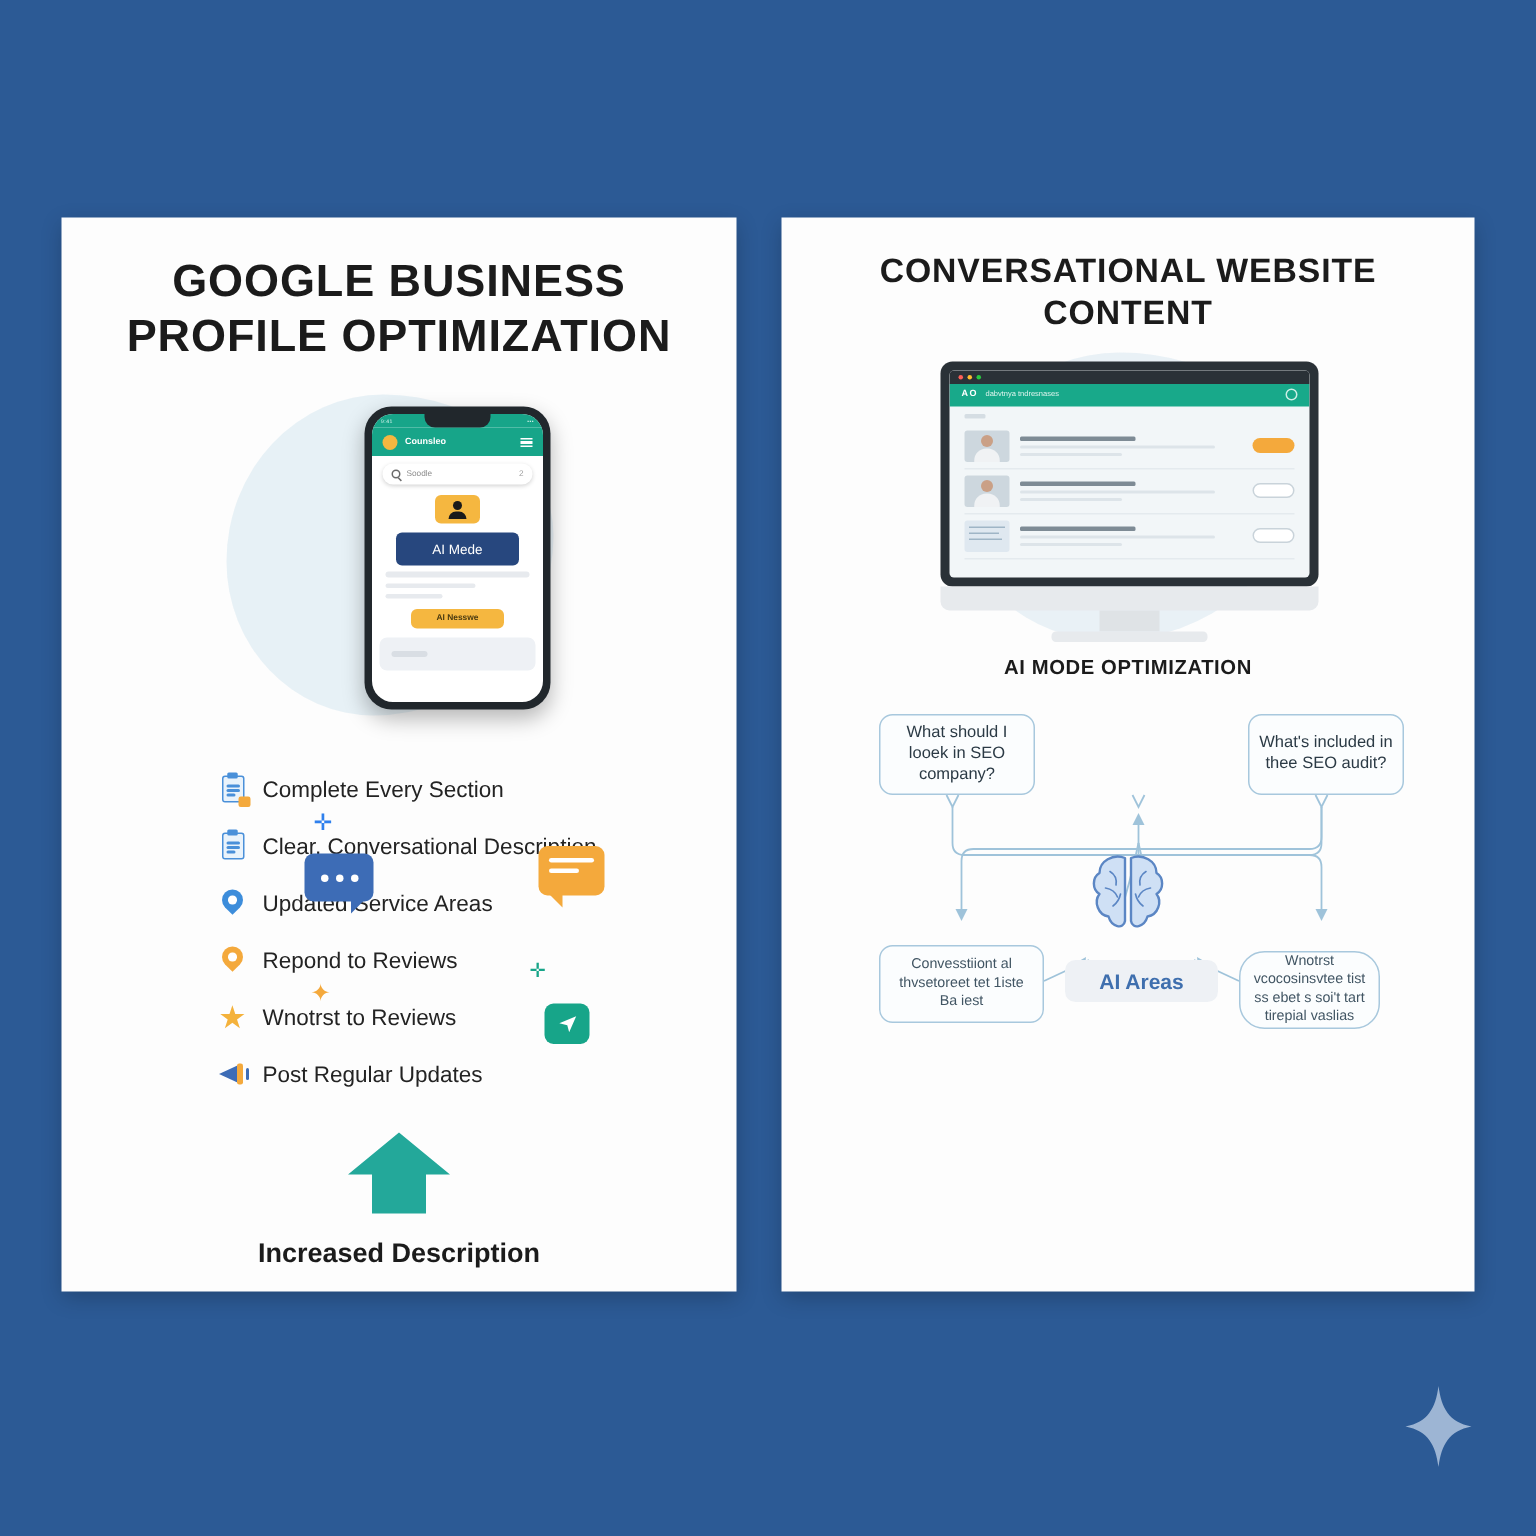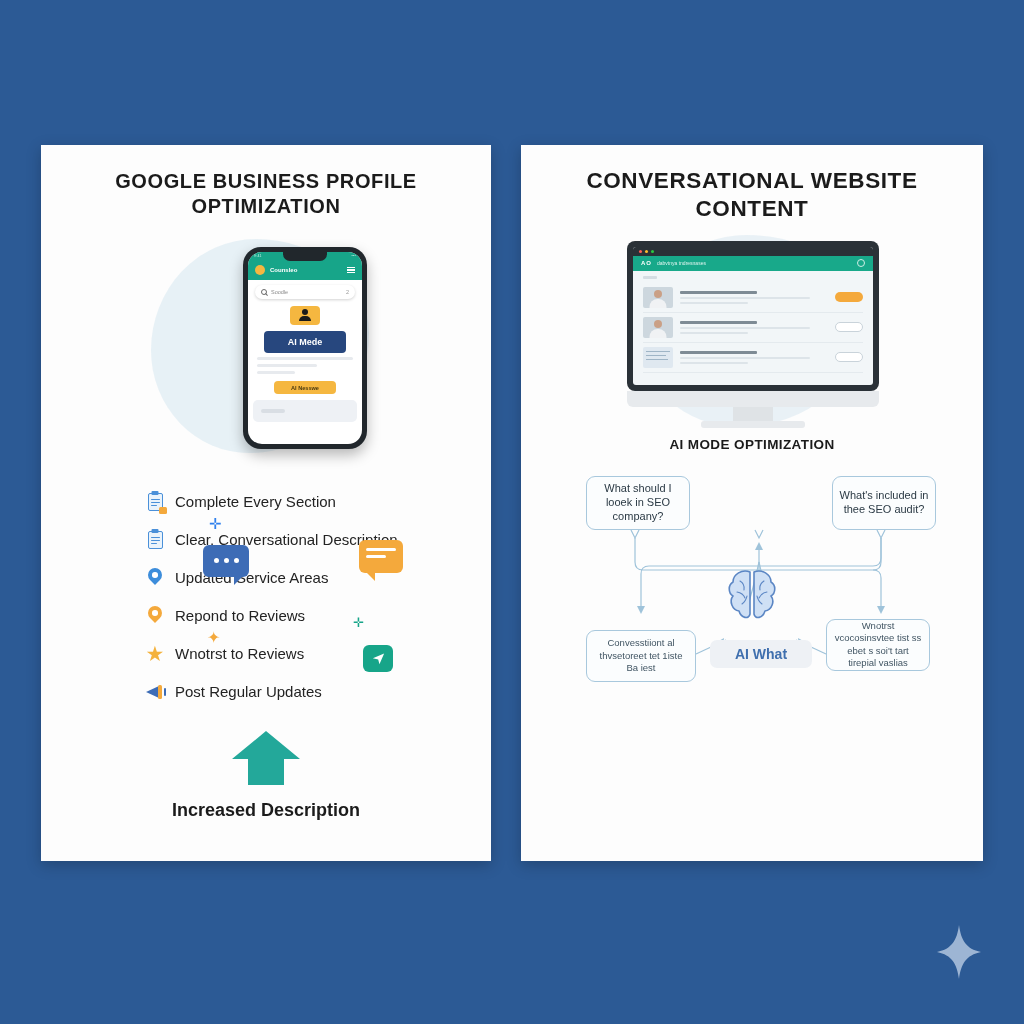--- a/index.html
+++ b/index.html
@@ -14,21 +14,21 @@
   .card {
     position: absolute;
     background: #fdfdfd;
     box-shadow: 0 4px 14px rgba(0,0,0,0.22);
   }
   #card-left  { left: 41px;  top: 145px; width: 450px; height: 716px; }
   #card-right { left: 521px; top: 145px; width: 462px; height: 716px; }
 
   .card-title {
     text-align: center;
-    font-size: 20px;
+    font-size: 30px;
     font-weight: bold;
     letter-spacing: 0.6px;
     color: #1b1b1b;
     line-height: 1.24;
     padding: 0 24px;
   }
   #card-left .card-title  { margin-top: 24px; }
   #card-right .card-title { margin-top: 22px; font-size: 22.5px; }
 
   
@@ -103,21 +103,21 @@
   }
   .avatar-chip .head { width: 6px; height: 6px; border-radius: 50%; background:#1a1a1a; }
   .avatar-chip .body {
     width: 12px; height: 5px; background:#1a1a1a;
     border-radius: 6px 6px 0 0; margin-top: .5px;
   }
   .avatar-inner { display:flex; flex-direction:column; align-items:center; }
 
   .blue-btn {
     margin: 6px auto 0; width: 82px; height: 22px; background: #27477e;
-    border-radius: 4px; color: #fff; font-size: 9px; font-weight: bold;
+    border-radius: 4px; color: #fff; font-size: 9px; font-weight: normal;
     display: flex; align-items: center; justify-content: center;
   }
   .skel { background:#e7eaee; border-radius: 2px; height: 3.2px; margin-top: 4px; }
   .skel.w100 { width: 100%; }
   .skel.w62  { width: 62%; }
   .skel.w40  { width: 40%; }
   .yellow-btn {
     margin: 7px auto 0; width: 62px; height: 13px; background: #f5b740;
     border-radius: 4px; color: #4a3a10; font-size: 5.6px; font-weight: bold;
     display: flex; align-items: center; justify-content: center;
@@ -274,21 +274,21 @@
   .qbox.q1 { left: 65px;  top: 18px; width: 104px; height: 54px; }
   .qbox.q2 { left: 188px; top: 18px; width: 104px; height: 54px; }
   .qbox.q3 { left: 311px; top: 18px; width: 104px; height: 54px; }
   .obox {
     position:absolute; border:1.3px solid #a8c8dd; border-radius: 9px;
     background:#fbfdfe; color:#415563; font-size: 9.5px; line-height:1.3;
     display:flex; align-items:center; justify-content:center; text-align:center;
     padding: 4px 6px;
   }
   .obox.o1 { left: 65px;  top: 172px; width: 110px; height: 52px; }
-  .obox.o2 { left: 305px; top: 161px; width: 104px; height: 52px; }
+  .obox.o2 { left: 305px; top: 176px; width: 94px; height: 52px; border-radius: 17px; }
   .ai-chip {
     position:absolute; left: 189px; top: 182px; width: 102px; height: 28px;
     background:#eef1f5; border-radius: 7px; color:#3f6fae; font-size: 14px;
     font-weight: bold; display:flex; align-items:center; justify-content:center;
   }
   .brain { position:absolute; left: 204px; top: 108px; }
 
   
   .banner {
     margin: 10px auto 0; width: 306px; border: 2px solid #4c79ad;
@@ -567,21 +567,21 @@
           <path d="M15 15 q5 3 4 9"></path>
             <path d="M12 26 q6 1 8 6"></path>
             <path d="M17 38 q4-3 5-8"></path>
           <path d="M39 15 q-5 3 -4 9"></path>
             <path d="M42 26 q-6 1 -8 6"></path>
             <path d="M37 38 q-4-3 -5-8"></path>
         </g>
       </svg>
     </div>
 
-    <div class="ai-chip">AI What</div>
+    <div class="ai-chip">AI Areas</div>
 
     <div class="obox o1">Convesstiiont al thvsetoreet tet 1iste Ba iest</div>
     <div class="obox o2">Wnotrst vcocosinsvtee tist ss ebet s soi't tart tirepial vaslias</div>
   </div>
 
 </div>
 
 <div class="page-spark">
   <svg width="46" height="56" viewBox="0 0 46 56" aria-hidden="true">
     <path d="M23 1 C25 16 30 25 45 28 C30 31 25 40 23 55 C21 40 16 31 1 28 C16 25 21 16 23 1 Z" fill="#9db5d4"></path>

